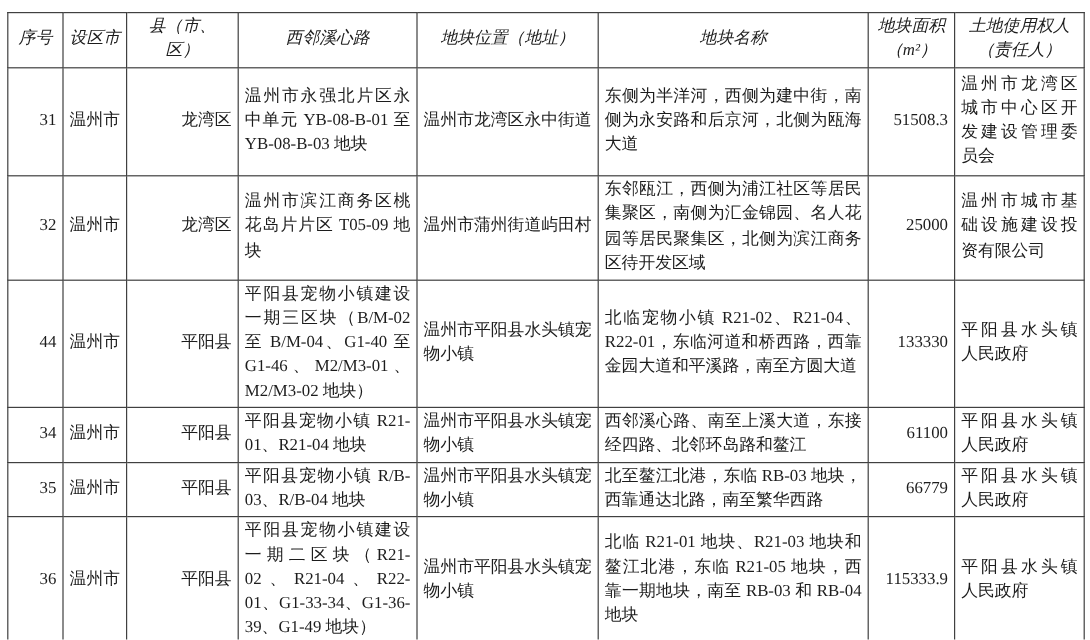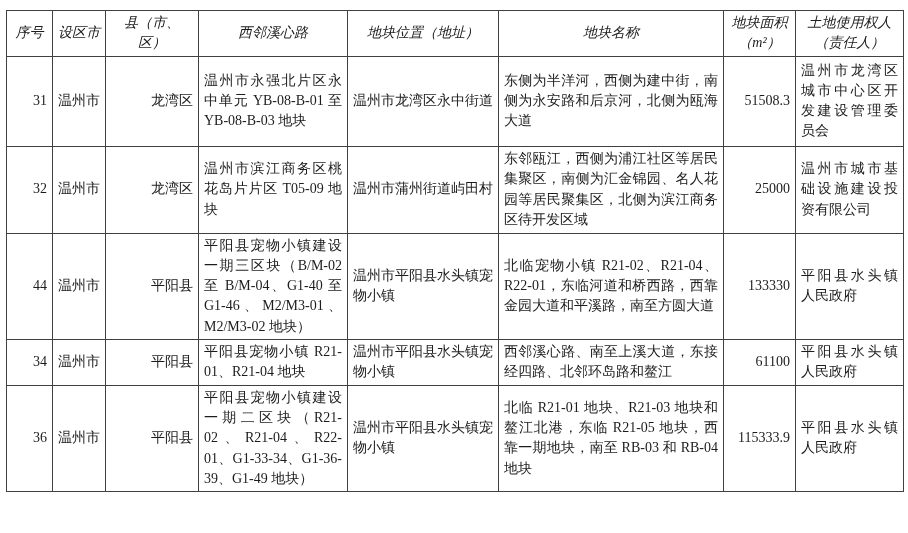--- a/index.html
+++ b/index.html
@@ -102,20 +102,30 @@
         <td class="col0">34</td>
         <td class="col1">温州市</td>
         <td class="col2">平阳县</td>
         <td class="col3">平阳县宠物小镇 R21-01、R21-04 地块</td>
         <td class="col4">温州市平阳县水头镇宠物小镇</td>
         <td class="col5">西邻溪心路、南至上溪大道，东接经四路、北邻环岛路和鳌江</td>
         <td class="col6">61100</td>
         <td class="col7">平阳县水头镇人民政府</td>
       </tr>
       <tr>
+        <td class="col0">35</td>
+        <td class="col1">温州市</td>
+        <td class="col2">平阳县</td>
+        <td class="col3">平阳县宠物小镇 R/B-03、R/B-04 地块</td>
+        <td class="col4">温州市平阳县水头镇宠物小镇</td>
+        <td class="col5">北至鳌江北港，东临 RB-03 地块，西靠通达北路，南至繁华西路</td>
+        <td class="col6">66779</td>
+        <td class="col7">平阳县水头镇人民政府</td>
+      </tr>
+      <tr>
         <td class="col0">36</td>
         <td class="col1">温州市</td>
         <td class="col2">平阳县</td>
         <td class="col3">平阳县宠物小镇建设一期二区块（R21-02、R21-04、R22-01、G1-33-34、G1-36-39、G1-49 地块）</td>
         <td class="col4">温州市平阳县水头镇宠物小镇</td>
         <td class="col5">北临 R21-01 地块、R21-03 地块和鳌江北港，东临 R21-05 地块，西靠一期地块，南至 RB-03 和 RB-04 地块</td>
         <td class="col6">115333.9</td>
         <td class="col7">平阳县水头镇人民政府</td>
       </tr>
     </tbody>

